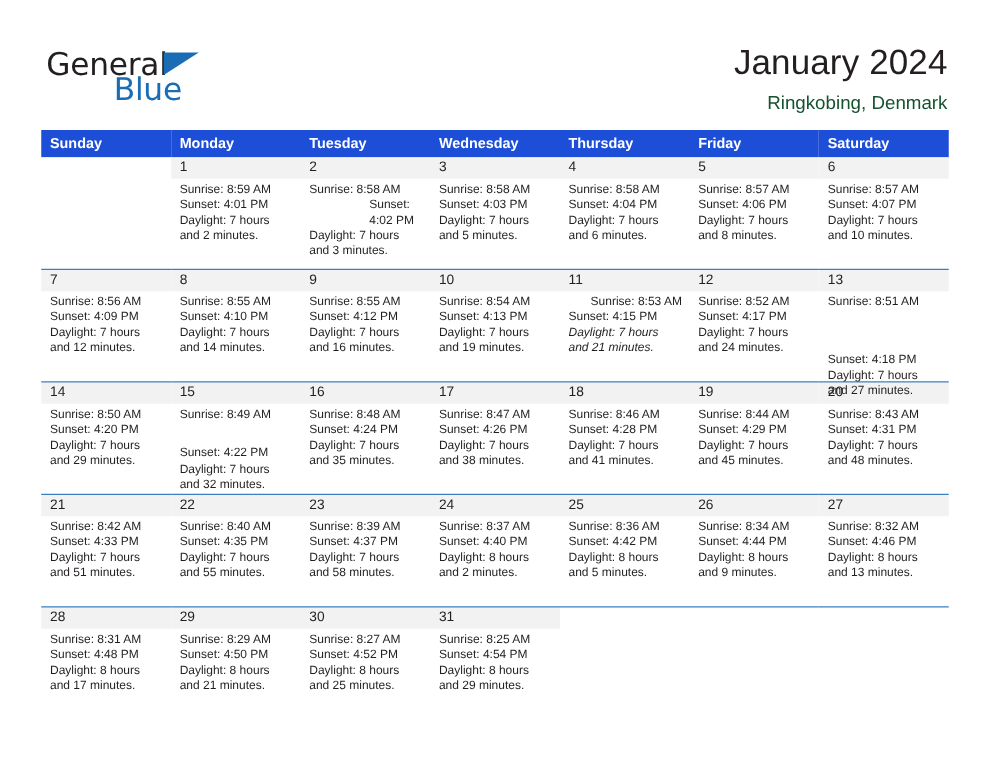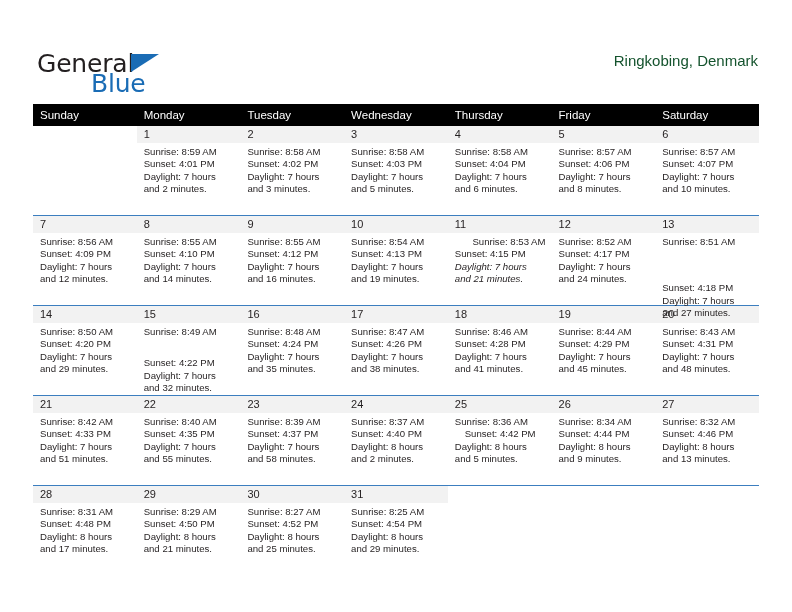--- a/index.html
+++ b/index.html
@@ -18,21 +18,21 @@
     position: relative;
     width: 792px;
     height: 612px;
     box-sizing: border-box;
   }
 
   
   .header {
     position: absolute;
     left: 0;
-    top: 17px;
+    top: 5px;
     width: 792px;
     height: 104px;
   }
   .brand {
     position: absolute;
     left: 33px;
     top: 34px;
     width: 230px;
     height: 56px;
   }
@@ -92,24 +92,24 @@
   
   .calendar {
     position: absolute;
     left: 33px;
     top: 104px;
     width: 726px;
     border-collapse: collapse;
     table-layout: fixed;
   }
   .calendar th {
-    background: #000000;
+    background: #1d4ed8;
     color: #ffffff;
     font-size: 11.5px;
-    font-weight: 400;
+    font-weight: 700;
     text-align: left;
     padding: 5px 0 5px 7px;
     height: 11px;
     border: none;
   }
   .calendar td {
     width: 103.71px;
     vertical-align: top;
     padding: 0;
     border: none;
@@ -154,20 +154,21 @@
 
   <div class="header">
 
     <div class="brand">
       <span class="brand-general">General</span>
       <span class="brand-flag"></span>
       <span class="brand-blue">Blue</span>
     </div>
 
     <div class="title-block">
+      <div class="cal-title">January 2024</div>
       <div class="cal-subtitle">Ringkobing, Denmark</div>
     </div>
 
   </div>
 
   <table class="calendar">
     <thead>
       <tr>
         <th>Sunday</th>
         <th>Monday</th>
@@ -190,21 +191,21 @@
               <div class="daynum-band">1</div>
               <div class="info" style="padding-bottom: 0px;">Sunrise: 8:59 AM</div>
               <div class="info" style="padding-top: 0px;">Sunset: 4:01 PM</div>
               <div class="info" style="padding-top: 0px; padding-right: 14px;">Daylight: 7 hours and 2 minutes.</div>
             </div>
           </td>
           <td>
             <div class="cell">
               <div class="daynum-band">2</div>
               <div class="info" style="padding-bottom: 0px;">Sunrise: 8:58 AM</div>
-              <div class="info" style="padding-top: 0px;">Sunset: 4:02 PM</div>
+              <div class="info" style="padding-top: 0px; margin-left: 48px;">Sunset: 4:02 PM</div>
               <div class="info" style="padding-top: 0px; padding-right: 14px;">Daylight: 7 hours and 3 minutes.</div>
             </div>
           </td>
           <td>
             <div class="cell">
               <div class="daynum-band">3</div>
               <div class="info" style="padding-bottom: 0px;">Sunrise: 8:58 AM</div>
               <div class="info" style="padding-top: 0px;">Sunset: 4:03 PM</div>
               <div class="info" style="padding-top: 0px; padding-right: 14px;">Daylight: 7 hours and 5 minutes.</div>
             </div>
@@ -380,21 +381,21 @@
               <div class="daynum-band">24</div>
               <div class="info" style="padding-bottom: 0px;">Sunrise: 8:37 AM</div>
               <div class="info" style="padding-top: 0px;">Sunset: 4:40 PM</div>
               <div class="info" style="padding-top: 0px; padding-right: 14px;">Daylight: 8 hours and 2 minutes.</div>
             </div>
           </td>
           <td>
             <div class="cell">
               <div class="daynum-band">25</div>
               <div class="info" style="padding-bottom: 0px;">Sunrise: 8:36 AM</div>
-              <div class="info" style="padding-top: 0px; text-align: center;">Sunset: 4:42 PM</div>
+              <div class="info" style="padding-top: 0px;">Sunset: 4:42 PM</div>
               <div class="info" style="padding-top: 0px; padding-right: 14px;">Daylight: 8 hours and 5 minutes.</div>
             </div>
           </td>
           <td>
             <div class="cell">
               <div class="daynum-band">26</div>
               <div class="info" style="padding-bottom: 0px;">Sunrise: 8:34 AM</div>
               <div class="info" style="padding-top: 0px;">Sunset: 4:44 PM</div>
               <div class="info" style="padding-top: 0px; padding-right: 14px;">Daylight: 8 hours and 9 minutes.</div>
             </div>

